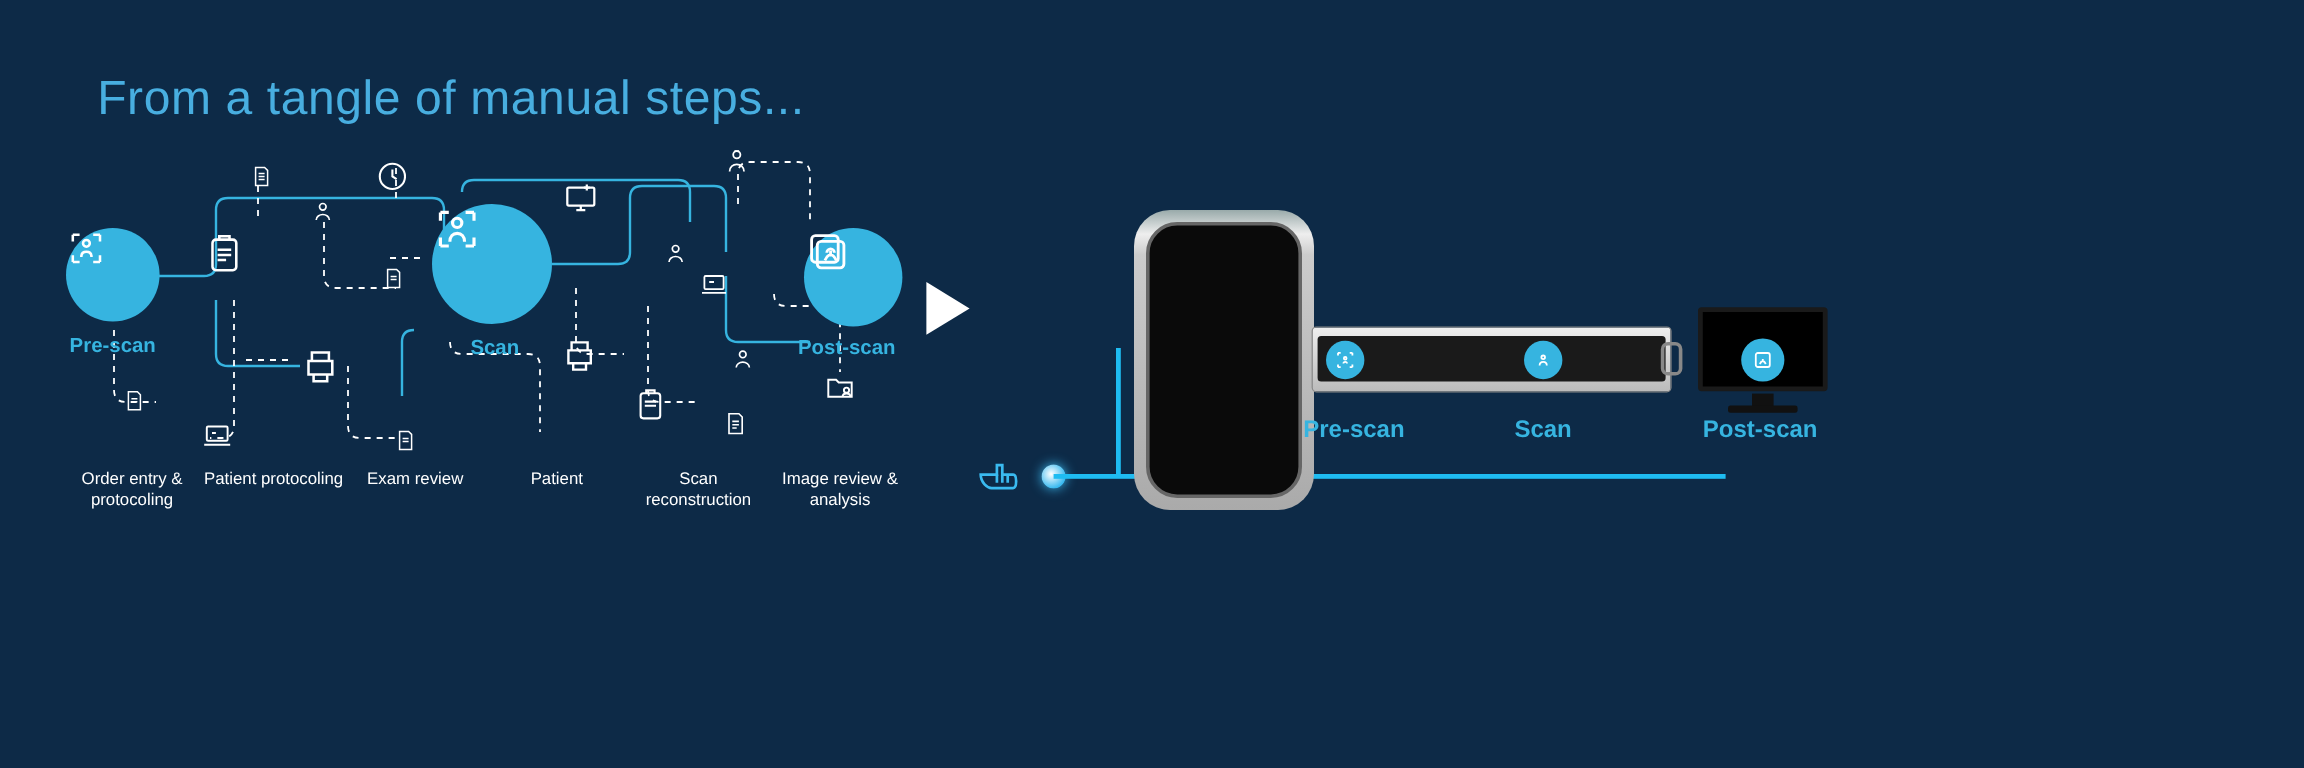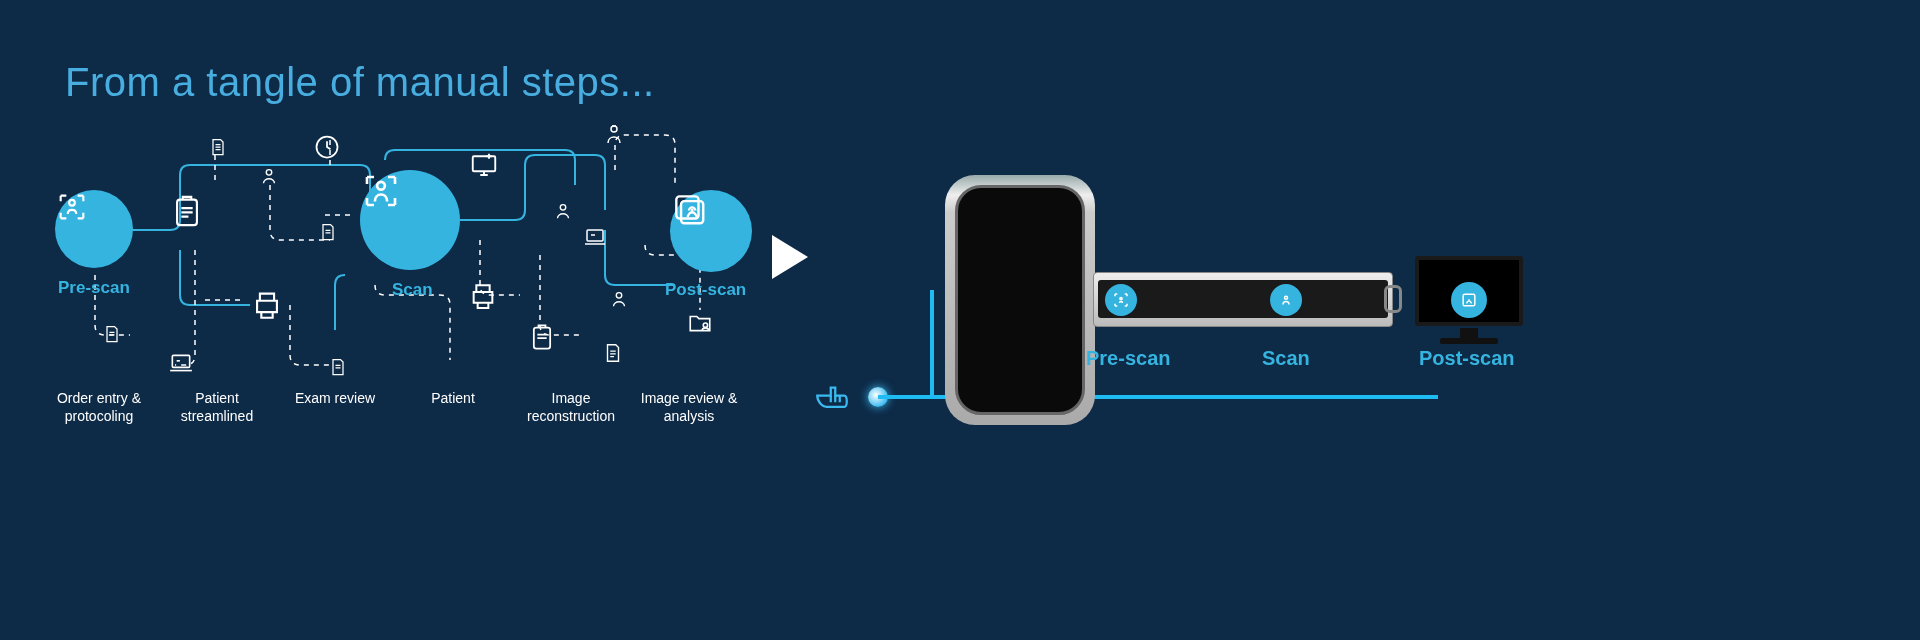--- a/index.html
+++ b/index.html
@@ -1,18 +1,18 @@
 <!DOCTYPE html>
 <html><head>
 <meta charset="utf-8">
 <style>
   * { box-sizing: border-box; margin: 0; padding: 0; }
   html, body { width: 1920px; height: 640px; background: #0d2a47; font-family: "Helvetica Neue", Arial, sans-serif; color: #fff; overflow: hidden; }
   .page { position: relative; width: 1920px; height: 640px; }
-  .left-title { position: absolute; left: 65px; top: 60px; font-size: 40px; font-weight: 300; color: #48aee0; letter-spacing: 0.5px; }
+  .left-title { position: absolute; left: 81px; top: 60px; font-size: 40px; font-weight: 300; color: #48aee0; letter-spacing: 0.5px; }
   .right-title { position: absolute; left: 875px; top: 92px; font-size: 36px; font-weight: 300; color: #48aee0; }
   .right-title .bold { font-weight: 700; }
 
   
   .play { position: absolute; left: 772px; top: 235px; width: 0; height: 0; border-top: 22px solid transparent; border-bottom: 22px solid transparent; border-left: 36px solid #fff; }
 
   
   .left-diagram { position: absolute; left: 40px; top: 130px; width: 730px; height: 300px; }
   .left-diagram svg { position: absolute; left: 0; top: 0; }
 
@@ -22,21 +22,21 @@
   .circle-post { left: 630px; top: 60px; width: 82px; height: 82px; }
   .circle-label { position: absolute; color: #36b4e0; font-size: 17px; font-weight: 700; }
   .lbl-pre { left: 18px; top: 148px; }
   .lbl-scan { left: 352px; top: 150px; }
   .lbl-post { left: 625px; top: 150px; }
 
   .mini-icon { position: absolute; color: #fff; }
   .mini-icon svg { width: 100%; height: 100%; }
 
   
-  .steps { position: absolute; left: 40px; top: 390px; width: 730px; display: flex; justify-content: flex-start; }
+  .steps { position: absolute; left: 40px; top: 390px; width: 730px; display: flex; justify-content: center; }
   .step { width: 118px; font-size: 14px; color: #fff; text-align: center; line-height: 1.25; font-weight: 400; }
 
   
   .finger { position: absolute; left: 815px; top: 382px; width: 45px; height: 35px; color: #3abaf0; }
   .touch { position: absolute; left: 868px; top: 387px; width: 20px; height: 20px; border-radius: 50%; background: radial-gradient(circle at 40% 40%, #ffffff, #3abaf0 70%); box-shadow: 0 0 10px #3abaf0; }
   .h-line { position: absolute; left: 878px; top: 395px; width: 560px; height: 4px; background: #1ebcf2; }
   .v-line { position: absolute; left: 930px; top: 290px; width: 4px; height: 108px; background: #1ebcf2; }
 
   
   .gantry-frame { position: absolute; left: 945px; top: 175px; width: 150px; height: 250px; border-radius: 30px; background: linear-gradient(180deg,#9aa 0%,#eee 8%,#ccc 15%,#aaa 100%); }
@@ -228,24 +228,24 @@
         <svg viewBox="0 0 24 24" fill="none" stroke="#fff" stroke-width="1.5">
           <path d="M3 6h6l2 2h10v11H3z"></path>
           <circle cx="17" cy="14" r="2"></circle>
           <path d="M14 19c0-1.5 1.3-2.5 3-2.5s3 1 3 2.5"></path>
         </svg>
       </div>
   </div>
 
   <div class="steps">
     <div class="step">Order entry &amp; protocoling</div>
-    <div class="step">Patient streamlined</div>
+    <div class="step">Patient protocoling</div>
     <div class="step">Exam review</div>
     <div class="step">Patient</div>
-    <div class="step">Image reconstruction</div>
+    <div class="step">Scan reconstruction</div>
     <div class="step">Image review &amp; analysis</div>
   </div>
 
   <div class="play"></div>
 
   <div class="finger">
     <svg viewBox="0 0 40 30" fill="none" stroke="#3abaf0" stroke-width="2">
         <path d="M2 12h12v-7h4v7l8 0c3 0 3 10 0 10H10c-3 0-8-4-8-10z"></path>
         <path d="M14 12v6M18 12v6M22 12v6"></path>
       </svg>

